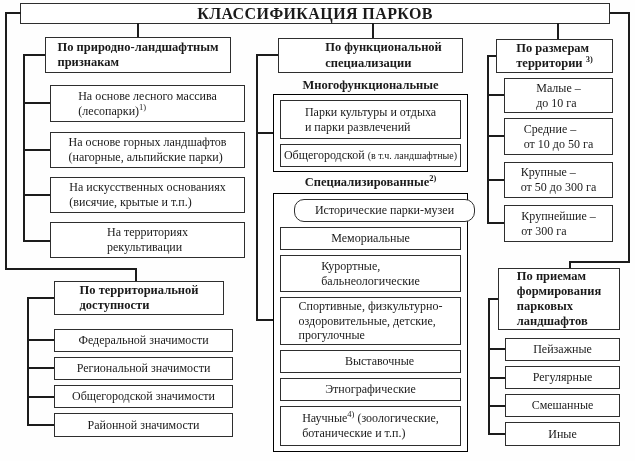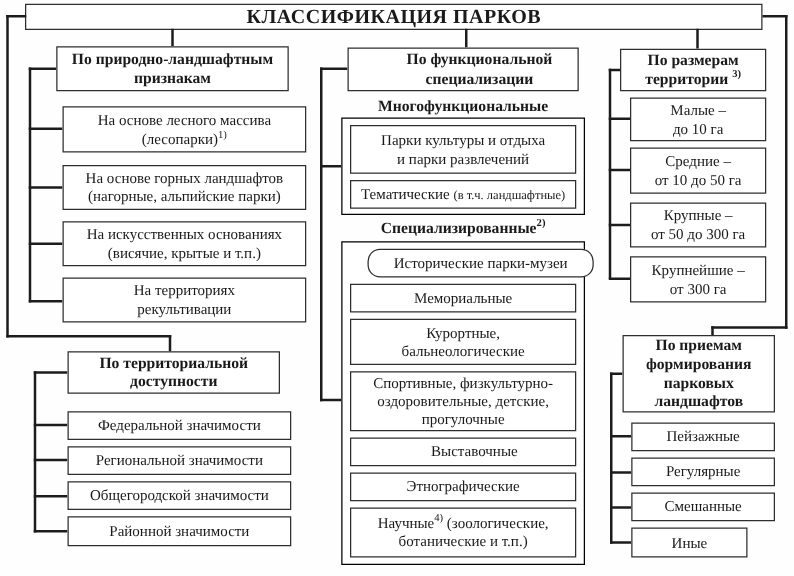--- a/index.html
+++ b/index.html
@@ -5,21 +5,21 @@
   html,body{margin:0;padding:0;background:#fff;}
   .canvas{
     position:relative;width:635px;height:461px;background:#fefefe;
     font-family:"Liberation Serif","DejaVu Serif",serif;color:#1a1a1a;overflow:hidden;
   }
   .box{
     position:absolute;border:1px solid #2e2e2e;background:#fff;
     display:flex;align-items:center;justify-content:center;
     box-sizing:border-box;font-size:12px;line-height:1.22;padding:1px 2px;
   }
-  .txt{white-space:pre-line;text-align:center;}
+  .txt{white-space:pre-line;}
   .hdr{font-weight:bold;font-size:12.5px;}
   .title-box{border-width:1.5px;font-weight:bold;font-size:16px;letter-spacing:.4px;}
   .group{position:absolute;border:1px solid #000000;background:#fff;box-sizing:border-box;}
   .glabel{
     position:absolute;font-weight:bold;font-size:12.5px;text-align:center;
     display:flex;align-items:center;justify-content:center;
   }
   .ln{position:absolute;background:#1c1c1c;}
   sup{font-size:8.5px;vertical-align:super;line-height:0;}
   .note{font-size:10px;margin-left:3px;}
@@ -125,21 +125,21 @@
   </div>
 
   <div class="glabel" style="left:273px;top:77px;width:195px;height:16px;">Многофункциональные</div>
 
   <div class="group" style="left:273px;top:94px;width:195px;height:78px;">
     <div class="box" style="left:6px;top:5px;width:181px;height:39px;">
       <span class="txt">Парки культуры и отдыха
 и парки развлечений</span>
     </div>
     <div class="box" style="left:6px;top:49px;width:181px;height:23px;">
-      <span class="txt"><span>Тематические</span><span class="note">(в т.ч. ландшафтные)</span></span>
+      <span class="txt"><span>Общегородской</span><span class="note">(в т.ч. ландшафтные)</span></span>
     </div>
   </div>
 
   <div class="glabel" style="left:273px;top:174px;width:195px;height:16px;">
     <span><span>Специализированные</span><sup>2)</sup></span>
   </div>
 
   <div class="group" style="left:273px;top:193px;width:195px;height:259px;">
     <div class="box" style="left:20px;top:5px;width:181px;height:23px;border-radius:10px;">
       <span class="txt">Исторические парки-музеи</span>
@@ -197,17 +197,17 @@
   </div>
   <div class="box" style="left:505px;top:338px;width:115px;height:23px;">
     <span class="txt">Пейзажные</span>
   </div>
   <div class="box" style="left:505px;top:366px;width:115px;height:23px;">
     <span class="txt">Регулярные</span>
   </div>
   <div class="box" style="left:505px;top:394px;width:115px;height:23px;">
     <span class="txt">Смешанные</span>
   </div>
-  <div class="box" style="left:505px;top:422px;width:93px;height:24px;">
+  <div class="box" style="left:505px;top:422px;width:115px;height:24px;">
     <span class="txt">Иные</span>
   </div>
 
 </div>
 
 </body></html>

